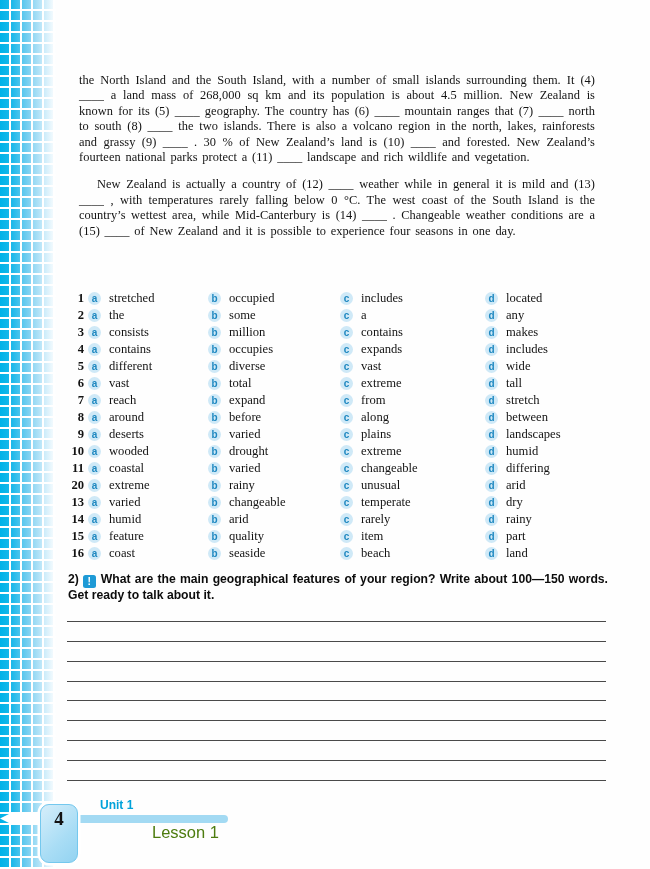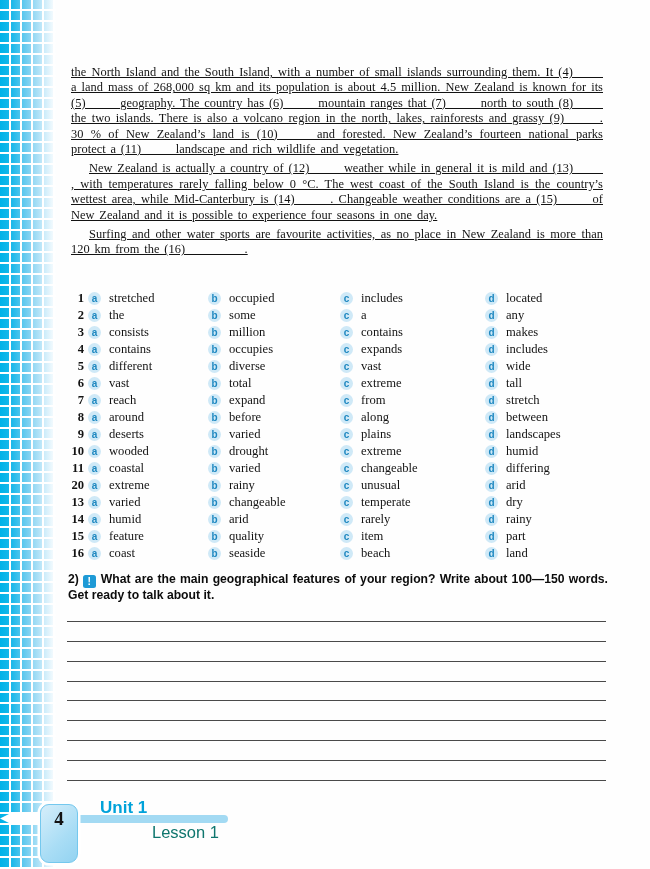--- a/index.html
+++ b/index.html
@@ -11,22 +11,22 @@
   
   .grid-strip{
     position:absolute;left:0;top:0;width:56px;height:869px;
     background-image:
       repeating-linear-gradient(to right, rgba(255,255,255,0) 0 9px, #ffffff 9px 11px),
       repeating-linear-gradient(to bottom, rgba(255,255,255,0) 0 9px, #ffffff 9px 11px),
       linear-gradient(to right,#00b2e8 0%,#1db9ea 22%,#7fd1f1 52%,#c9ebfa 78%,#ffffff 100%);
   }
   .reading{position:absolute;left:67px;top:61px;width:540px;}
   .reading p{
-    margin:4px;font-size:12.4px;line-height:15.4px;text-align:justify;
-    word-spacing:1.6px;letter-spacing:0.05px;text-decoration:underline;
+    margin:12px;font-size:12.4px;line-height:15.4px;text-align:justify;
+    word-spacing:1.6px;letter-spacing:0.05px;
   }
   .reading p.indent{text-indent:18px;}
 
   .choices{position:absolute;left:67px;top:290px;width:540px;}
   .crow{display:flex;align-items:center;height:17px;font-size:12.6px;}
   .cnum{width:17px;text-align:right;font-weight:bold;margin-right:4px;flex:0 0 17px;}
   .copt{display:flex;align-items:center;}
   .copt.c0{width:120px;}
   .copt.c1{width:132px;}
   .copt.c2{width:145px;}
@@ -64,38 +64,37 @@
   .page-box{
     position:absolute;left:40px;top:804px;width:36px;height:57px;
     background:linear-gradient(135deg,#d6eefa 0%,#a9ddf5 60%,#93d3f1 100%);
     border:1.5px solid #74c8ee;border-radius:9px;box-shadow:0 0 0 2.5px #ffffff;
     display:flex;justify-content:center;
   }
   .page-num{font-size:19px;font-weight:bold;color:#121212;margin-top:3px;}
   .unit-label{
     position:absolute;left:100px;top:798px;
     font-family:"Liberation Sans",sans-serif;font-weight:bold;
-    font-size:17px;color:#00a2da;
+    font-size:12px;color:#00a2da;
   }
   .lesson-label{
     position:absolute;left:152px;top:823px;
-    font-family:"Liberation Sans",sans-serif;font-size:16.5px;color:#0f766e;
+    font-family:"Liberation Sans",sans-serif;font-size:16.5px;color:#4d7c0f;
   }
 </style>
 </head>
 <body>
 
 <div>
 
   <div class="grid-strip"></div>
 
   <div class="reading">
     <p>the North Island and the South Island, with a number of small islands surrounding them. It (4) ____ a land mass of 268,000 sq km and its population is about 4.5 million. New Zealand is known for its (5) ____ geography. The country has (6) ____ mountain ranges that (7) ____ north to south (8) ____ the two islands. There is also a volcano region in the north, lakes, rainforests and grassy (9) ____ . 30 % of New Zealand’s land is (10) ____ and forested. New Zealand’s fourteen national parks protect a (11) ____ landscape and rich wildlife and vegetation.</p>
     <p class="indent">New Zealand is actually a country of (12) ____ weather while in general it is mild and (13) ____ , with temperatures rarely falling below 0 °C. The west coast of the South Island is the country’s wettest area, while Mid-Canterbury is (14) ____ . Changeable weather conditions are a (15) ____ of New Zealand and it is possible to experience four seasons in one day.</p>
-    <p class="indent">Surfing and other water sports are favourite activities, as no place in New Zealand is more than 120 km from the (16) ________ .</p>
   </div>
 
   <div class="choices">
       <div class="crow">
         <span class="cnum">1</span>
         <span class="copt c0">
           <span class="badge">a</span>
           <span class="otext">stretched</span>
         </span>
         <span class="copt c1">

